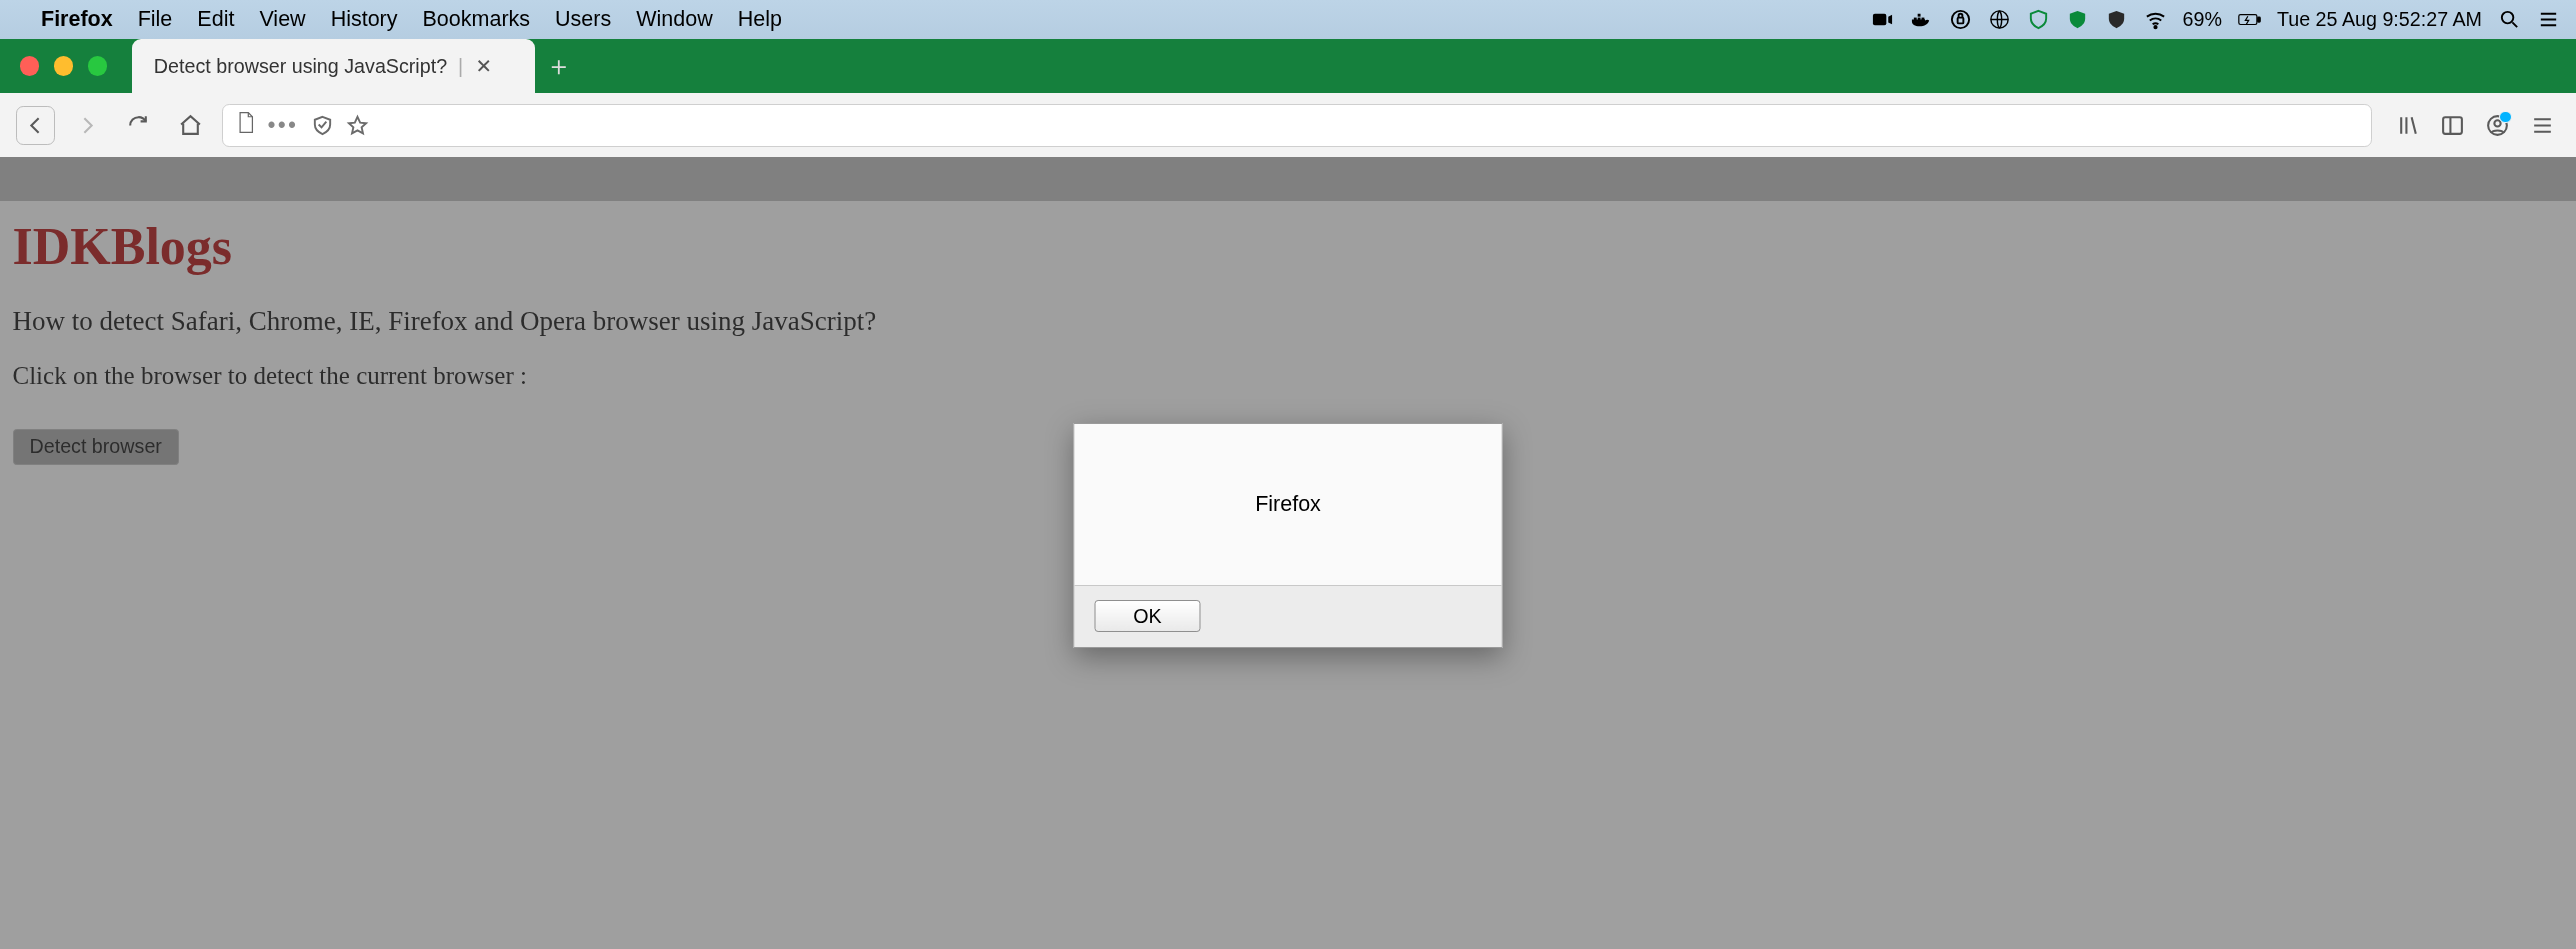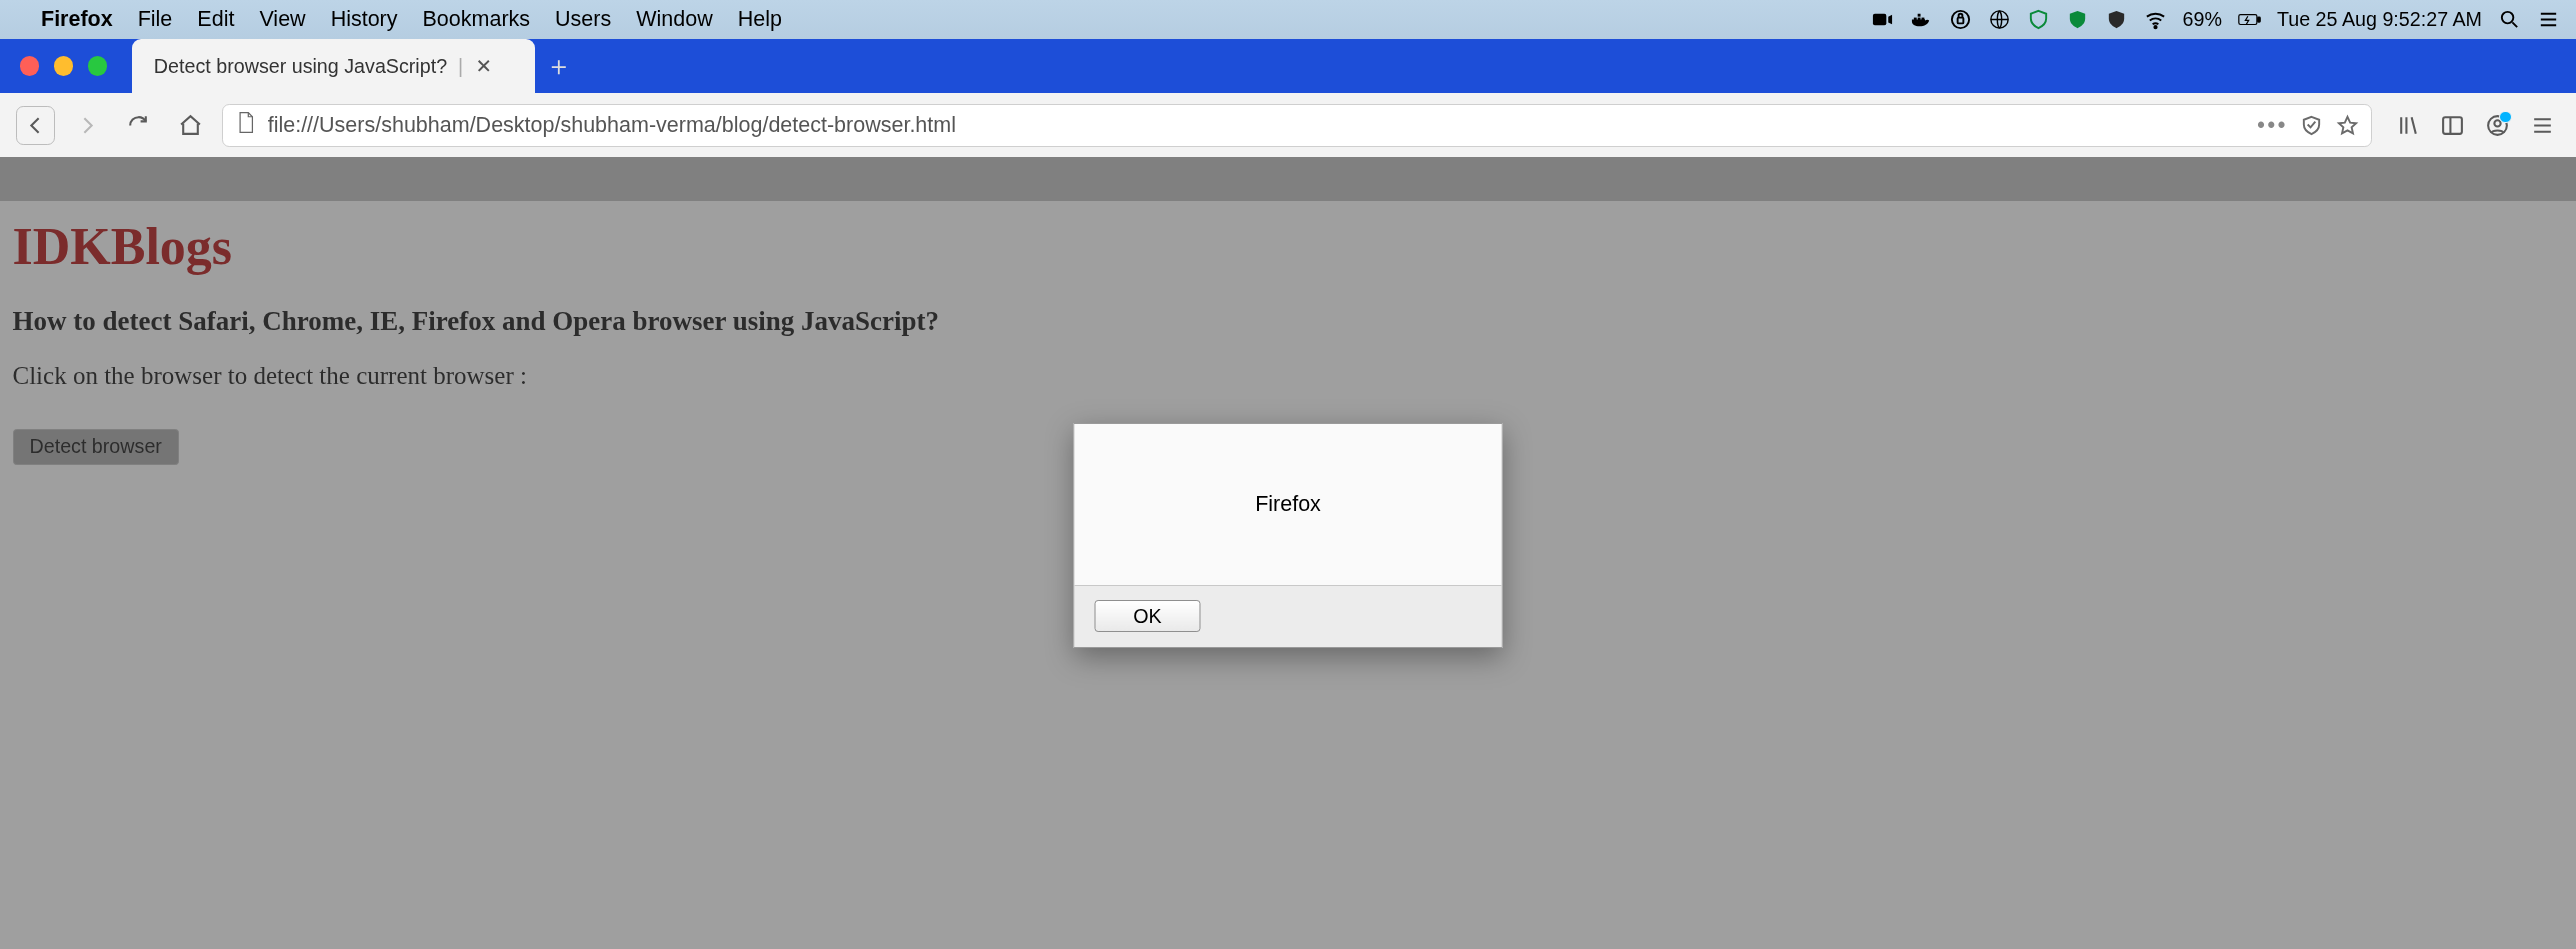--- a/index.html
+++ b/index.html
@@ -35,21 +35,22 @@
       gap: 16px;
       font-size: 19.7px;
     }
     .menubar-right .battery-pct { }
     .menubar-right .clock { }
     .menubar-right svg { display: block; }
     .menubar-right .icon { width: 23px; height: 23px; display: inline-flex; align-items: center; justify-content: center; }
 
     
     .browser-chrome {
-      background: #1d4ed8;
+      background: #15803d;
+      text-align: right;
     }
     .tabbar {
       height: 54px;
       display: flex;
       align-items: stretch;
     }
     .traffic-lights {
       display: flex;
       align-items: center;
       gap: 14.3px;
@@ -159,21 +160,21 @@
       margin-top: 44px;
     }
     .page h1 {
       color: #b00000;
       font-size: 52px;
       font-weight: 800;
       margin-bottom: 30px;
     }
     .page h3 {
       font-size: 27px;
-      font-weight: 700;
+      font-weight: 400;
       color: #000;
       margin-bottom: 25px;
     }
     .page p.instruction {
       font-size: 25px;
       color: #000;
       margin-bottom: 39px;
     }
     .page button.detect {
       font-family: -apple-system, BlinkMacSystemFont, Arial, sans-serif;
@@ -360,21 +361,20 @@
         </svg>
     </div>
 
     <div class="urlbar">
       <span class="page-icon">
         <svg viewBox="0 0 24 28" fill="none" stroke="#666" stroke-width="1.5">
             <path d="M5 2h10l5 5v19H5z"></path>
             <path d="M15 2v5h5"></path>
           </svg>
       </span>
-      <span class="url-text">file:///Users/shubham/Desktop/shubham-verma/blog/detect-browser.html</span>
       <span class="ub-icon dots">•••</span>
       <span class="ub-icon">
         <svg viewBox="0 0 24 24" fill="none" stroke="currentColor" stroke-width="2">
             <path d="M12 3l8 3v5c0 5-3.5 8-8 10-4.5-2-8-5-8-10V6l8-3z"></path>
             <path d="M8 11l3 3 5-6"></path>
           </svg>
       </span>
       <span class="ub-icon">
         <svg viewBox="0 0 24 24" fill="none" stroke="currentColor" stroke-width="2">
             <path d="M12 3l2.8 6 6.2.6-4.7 4.3 1.4 6.3L12 17l-5.7 3.2 1.4-6.3L3 9.6l6.2-.6z"></path>

